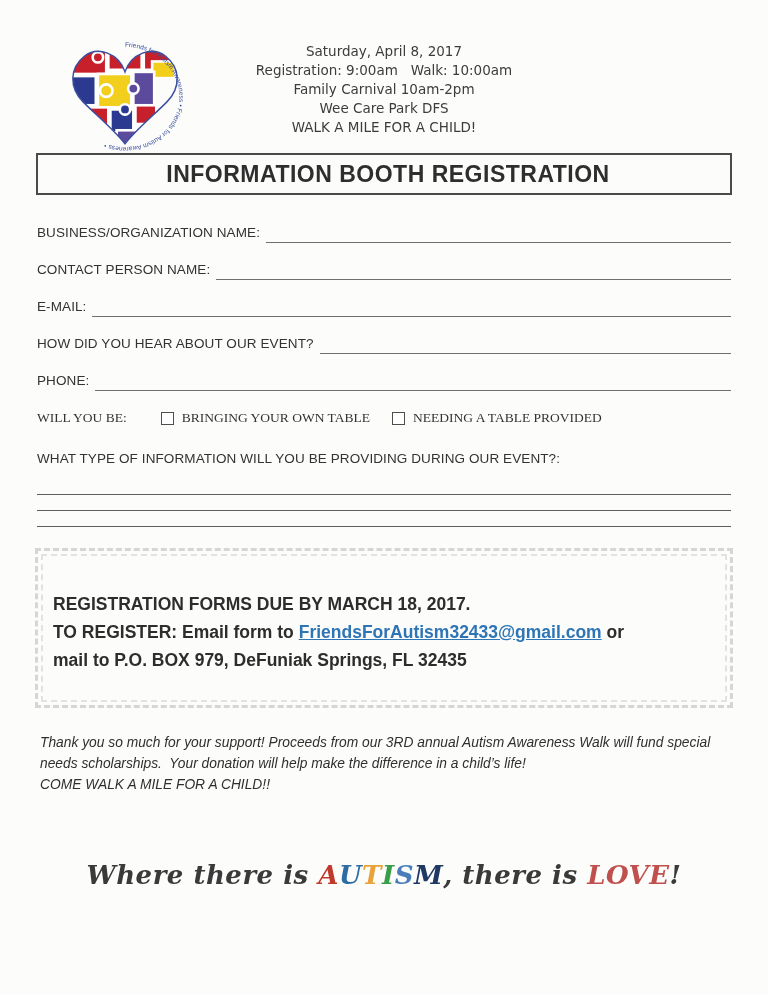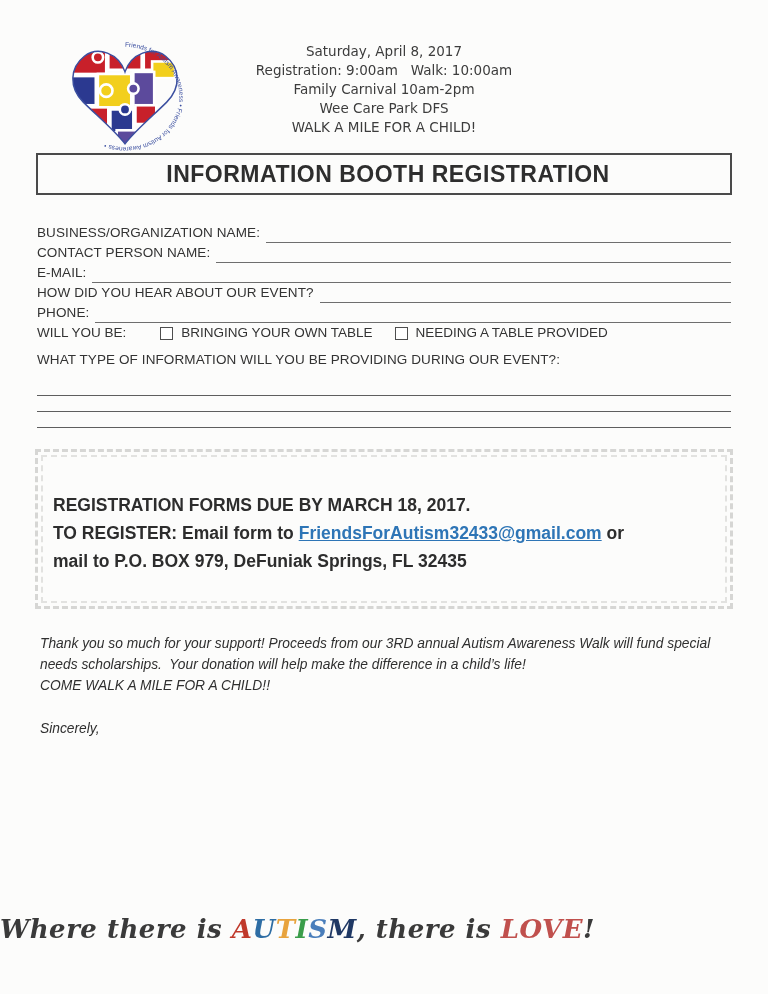--- a/index.html
+++ b/index.html
@@ -26,24 +26,24 @@
     border:2px solid #4a4a4a;
     height:38px;
     display:flex; align-items:center; justify-content:center;padding-left:8px;
   }
   .title-box span {
     font-weight:bold; font-size:23px; letter-spacing:0.5px; color:#2e2e2e;
   }
 
   
   .form-section { margin:28px 37px 0 37px; font-size:13.5px; color:#333; }
-  .form-row { display:flex; align-items:flex-end; line-height:20px; }
+  .form-row { display:flex; align-items:flex-end; line-height:20px; margin-bottom:17px; }
   .form-row .label { white-space:nowrap; letter-spacing:0.1px; }
   .fill-line { flex:1; border-bottom:1.5px solid #6e6e6e; margin-left:6px; height:18px; }
-  .checks-row { display:flex; align-items:center; line-height:20px; margin-bottom:7px; }
+  .checks-row { display:flex; align-items:center; line-height:20px; margin-bottom:21px;font-family:Liberation Serif, serif; }
   .checkbox {
     width:11px; height:11px; border:1.6px solid #4e4e4e; display:inline-block;
     margin:0 8px 0 0; background:#fff;
   }
   .gap-lg { width:34px; } .gap-md { width:22px; }
   .blank-lines { margin-top:8px; }
   .blank-line { border-bottom:1.5px solid #5e5e5e; height:15px; }
 
   
   .notice-outer {
@@ -59,22 +59,22 @@
   .notice-inner div { font-weight:bold; font-size:17.5px; line-height:28px; color:#2d2d2d; }
   .notice-inner a { text-decoration:underline; }
 
   
   .closing { margin:24px 40px 0 40px; font-style:italic; font-size:13.8px;
              line-height:21px; color:#2f2f2f; }
   .closing .sign { margin-top:22px; }
 
   
   .footer {
-    position:absolute; left:0; right:0; top:914px;
-    text-align:left;
+    position:absolute; left:0; right:0; top:860px;
+    text-align:center;
     font-family:"DejaVu Serif", serif;
     font-style:italic; font-weight:bold;
     font-size:26px; letter-spacing:0.5px;
   }
 </style>
 </head>
 <body>
 
 <div class="page">
 
@@ -174,19 +174,18 @@
       <div>REGISTRATION FORMS DUE BY MARCH 18, 2017.</div>
       <div><span>TO REGISTER: Email form to </span><a href="#" style="color: rgb(46, 117, 182);">FriendsForAutism32433@gmail.com</a><span> or</span></div>
       <div>mail to P.O. BOX 979, DeFuniak Springs, FL 32435</div>
     </div>
   </div>
 
   <div class="closing">
     <div>Thank you so much for your support! Proceeds from our 3RD annual Autism Awareness Walk will fund special needs scholarships.&nbsp; Your donation will help make the difference in a child’s life!</div>
     <div>COME WALK A MILE FOR A CHILD!!</div>
     <div class="sign">
-      <div>Sincerely,</div>
     </div>
   </div>
 
   <div class="footer"><span style="color: rgb(58, 58, 58);">Where there is </span><span style="color: rgb(192, 57, 43);">A</span><span style="color: rgb(46, 109, 164);">U</span><span style="color: rgb(232, 163, 61);">T</span><span style="color: rgb(58, 157, 74);">I</span><span style="color: rgb(74, 126, 187);">S</span><span style="color: rgb(31, 56, 100);">M</span><span style="color: rgb(58, 58, 58);">, there is </span><span style="color: rgb(192, 80, 77);">LOVE</span><span style="color: rgb(58, 58, 58);">!</span></div>
 
 </div>
 
 </body></html>

